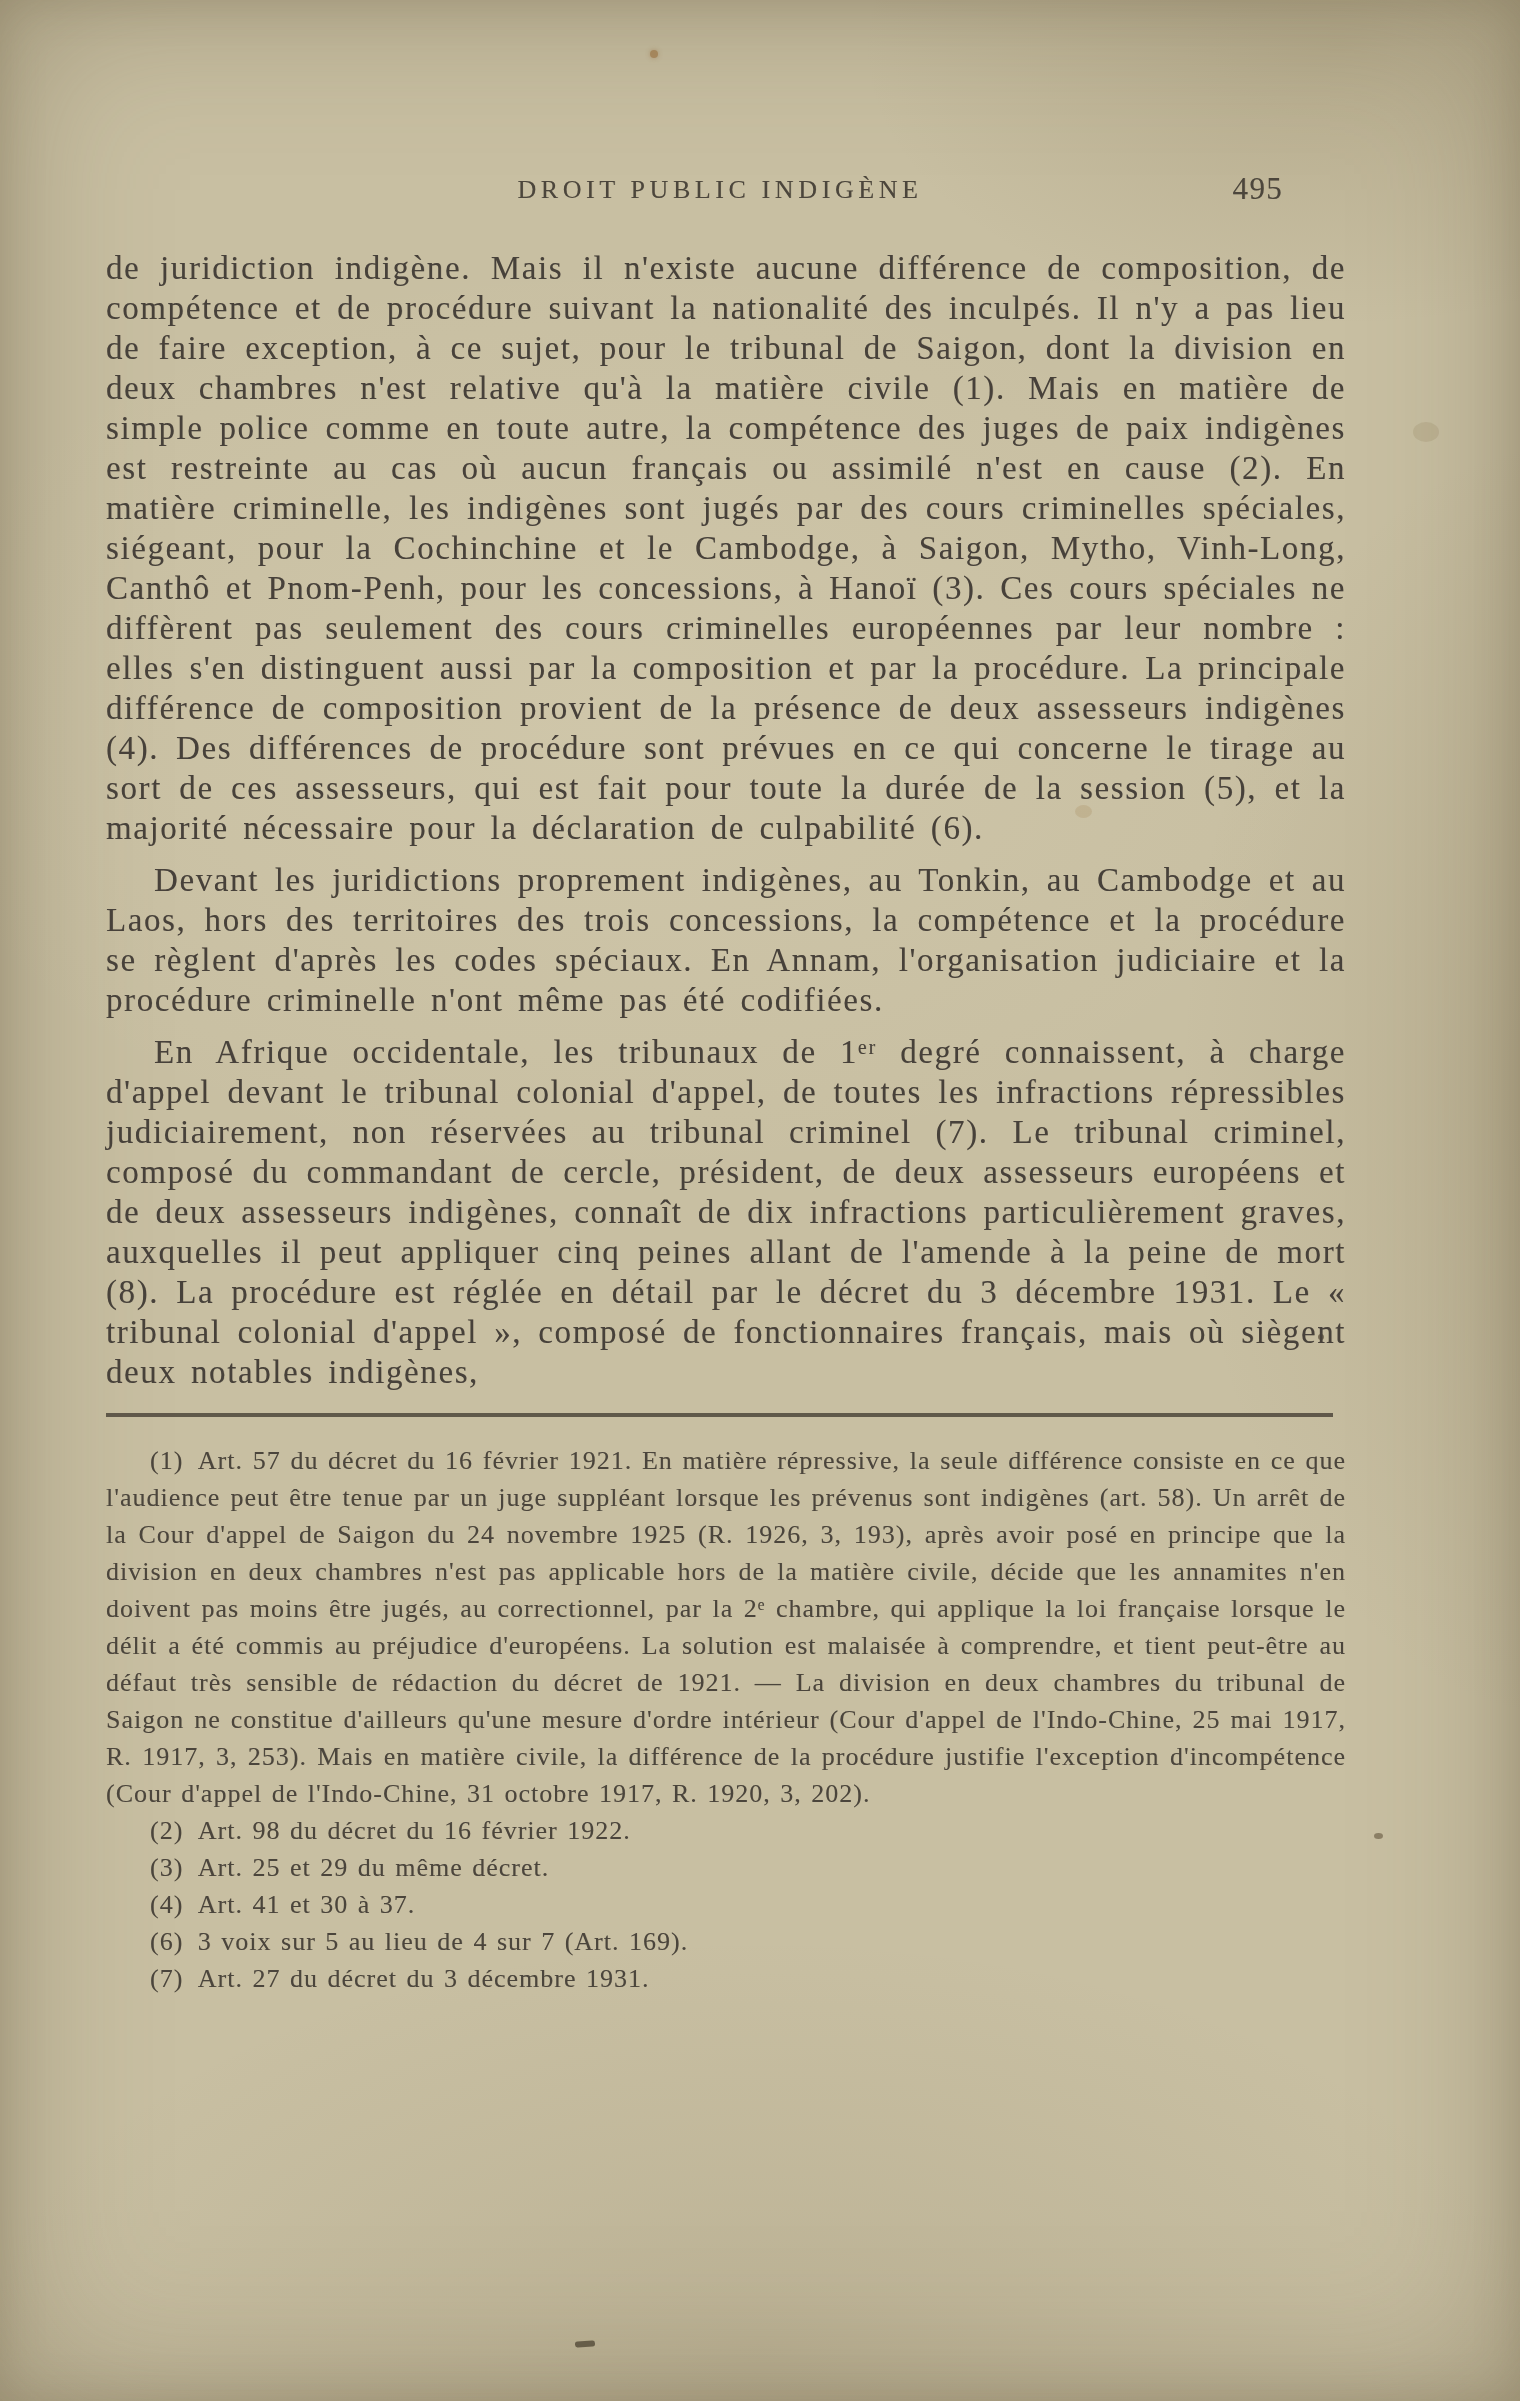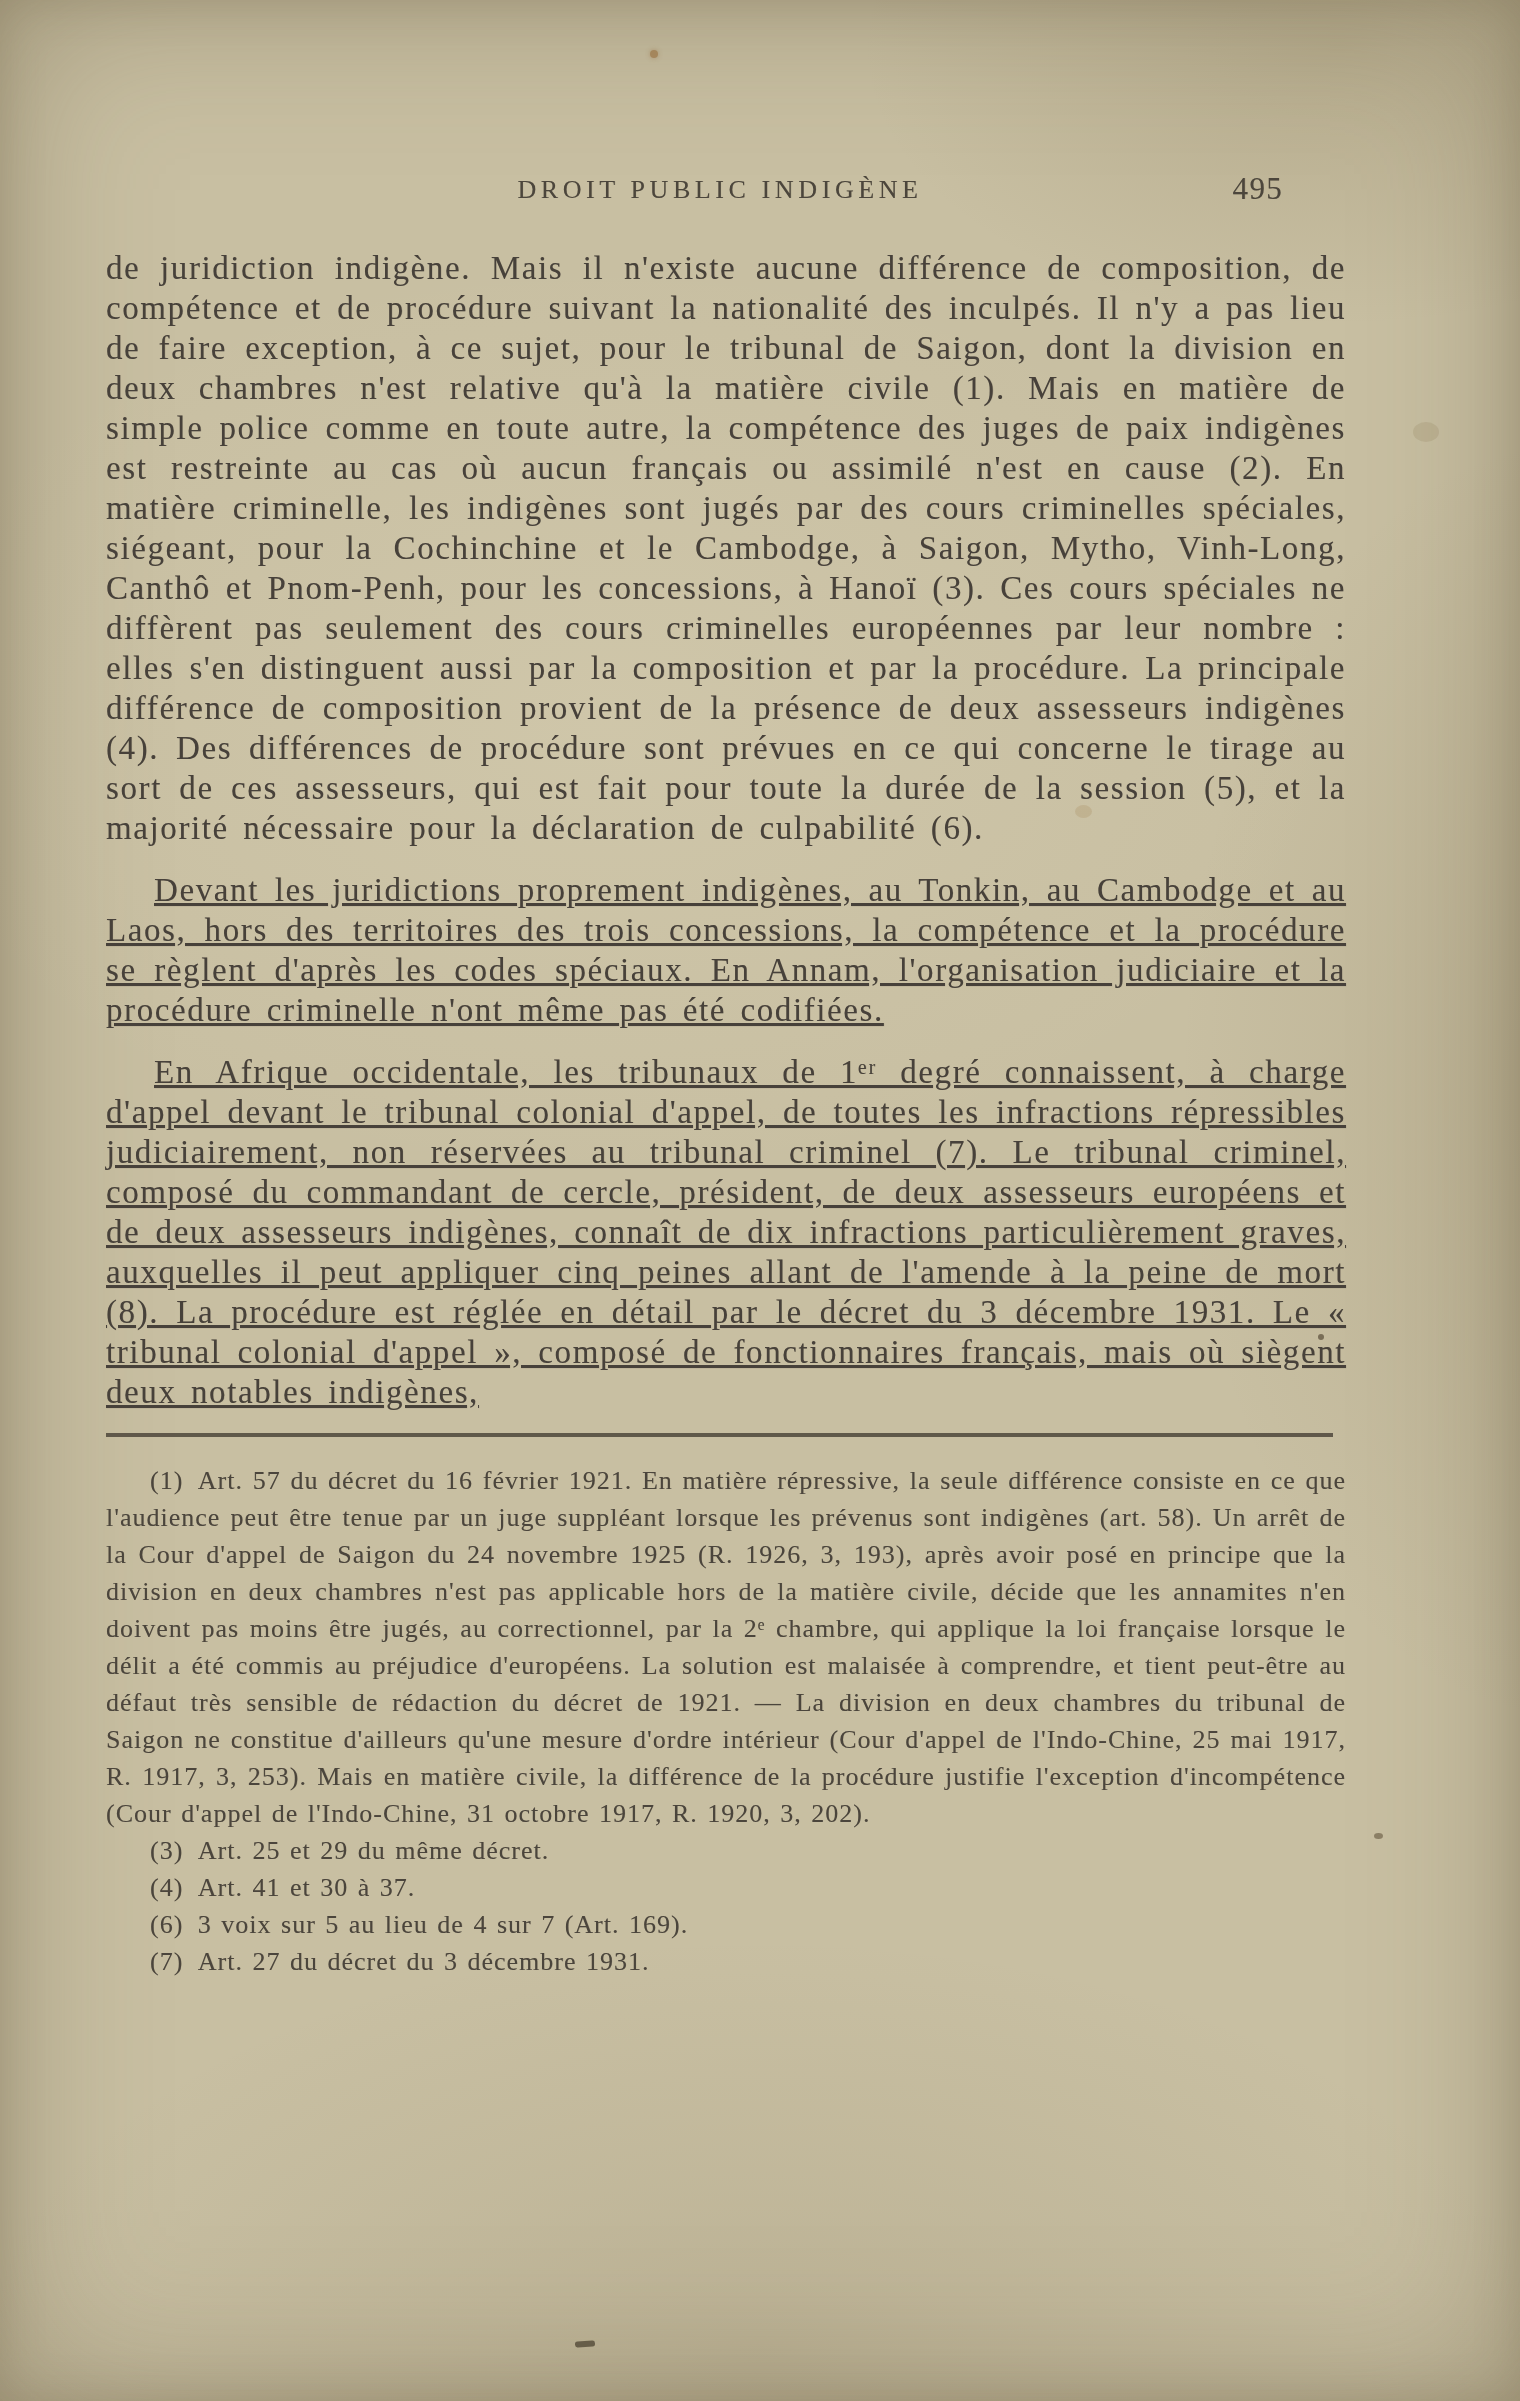--- a/index.html
+++ b/index.html
@@ -62,23 +62,22 @@
   .para {
     margin: 0;
     text-align: justify;
     font-size: 33px;
     line-height: 40px;
     letter-spacing: 1.6px;
     word-spacing: 4.6px;
     hyphens: auto;
   }
   .para + .para {
-    margin-top: 22px;
+    margin-top: 12px;
     text-indent: 48px;
-    text-decoration: underline;
   }
 
   
   .fn-rule {
     border: none;
     border-top: 4.6px solid #4e473b;
     width: 1227px;
     margin: 21px 0 25px 0;
     opacity: 0.85;
   }
@@ -127,20 +126,21 @@
 
   <main class="body-text">
     <p class="para">de juridiction indigène. Mais il n'existe aucune différence de composition, de compétence et de procédure suivant la nationalité des inculpés. Il n'y a pas lieu de faire exception, à ce sujet, pour le tribunal de Saigon, dont la division en deux chambres n'est relative qu'à la matière civile (1). Mais en matière de simple police comme en toute autre, la compétence des juges de paix indigènes est restreinte au cas où aucun français ou assimilé n'est en cause (2). En matière criminelle, les indigènes sont jugés par des cours criminelles spéciales, siégeant, pour la Cochinchine et le Cambodge, à Saigon, Mytho, Vinh-Long, Canthô et Pnom-Penh, pour les concessions, à Hanoï (3). Ces cours spéciales ne diffèrent pas seulement des cours criminelles européennes par leur nombre : elles s'en distinguent aussi par la composition et par la procédure. La principale différence de composition provient de la présence de deux assesseurs indigènes (4). Des différences de procédure sont prévues en ce qui concerne le tirage au sort de ces assesseurs, qui est fait pour toute la durée de la session (5), et la majorité nécessaire pour la déclaration de culpabilité (6).</p>
     <p class="para">Devant les juridictions proprement indigènes, au Tonkin, au Cambodge et au Laos, hors des territoires des trois concessions, la compétence et la procédure se règlent d'après les codes spéciaux. En Annam, l'organisation judiciaire et la procédure criminelle n'ont même pas été codifiées.</p>
     <p class="para">En Afrique occidentale, les tribunaux de 1ᵉʳ degré connaissent, à charge d'appel devant le tribunal colonial d'appel, de toutes les infractions répressibles judiciairement, non réservées au tribunal criminel (7). Le tribunal criminel, composé du commandant de cercle, président, de deux assesseurs européens et de deux assesseurs indigènes, connaît de dix infractions particulièrement graves, auxquelles il peut appliquer cinq peines allant de l'amende à la peine de mort (8). La procédure est réglée en détail par le décret du 3 décembre 1931. Le « tribunal colonial d'appel », composé de fonctionnaires français, mais où siègent deux notables indigènes,</p>
 
     <hr class="fn-rule">
 
     <section class="footnotes">
       <p class="fn"><span class="fn-marker">(1)</span><span>Art. 57 du décret du 16 février 1921. En matière répressive, la seule différence consiste en ce que l'audience peut être tenue par un juge suppléant lorsque les prévenus sont indigènes (art. 58). Un arrêt de la Cour d'appel de Saigon du 24 novembre 1925 (R. 1926, 3, 193), après avoir posé en principe que la division en deux chambres n'est pas applicable hors de la matière civile, décide que les annamites n'en doivent pas moins être jugés, au correctionnel, par la 2ᵉ chambre, qui applique la loi française lorsque le délit a été commis au préjudice d'européens. La solution est malaisée à comprendre, et tient peut-être au défaut très sensible de rédaction du décret de 1921. — La division en deux chambres du tribunal de Saigon ne constitue d'ailleurs qu'une mesure d'ordre intérieur (Cour d'appel de l'Indo-Chine, 25 mai 1917, R. 1917, 3, 253). Mais en matière civile, la différence de la procédure justifie l'exception d'incompétence (Cour d'appel de l'Indo-Chine, 31 octobre 1917, R. 1920, 3, 202).</span></p>
+      <p class="fn"><span class="fn-marker">(2)</span><span>Art. 98 du décret du 16 février 1922.</span></p>
       <p class="fn"><span class="fn-marker">(3)</span><span>Art. 25 et 29 du même décret.</span></p>
       <p class="fn"><span class="fn-marker">(4)</span><span>Art. 41 et 30 à 37.</span></p>
       <p class="fn"><span class="fn-marker">(6)</span><span>3 voix sur 5 au lieu de 4 sur 7 (Art. 169).</span></p>
       <p class="fn"><span class="fn-marker">(7)</span><span>Art. 27 du décret du 3 décembre 1931.</span></p>
     </section>
   </main>
 
 </div>
 
 

